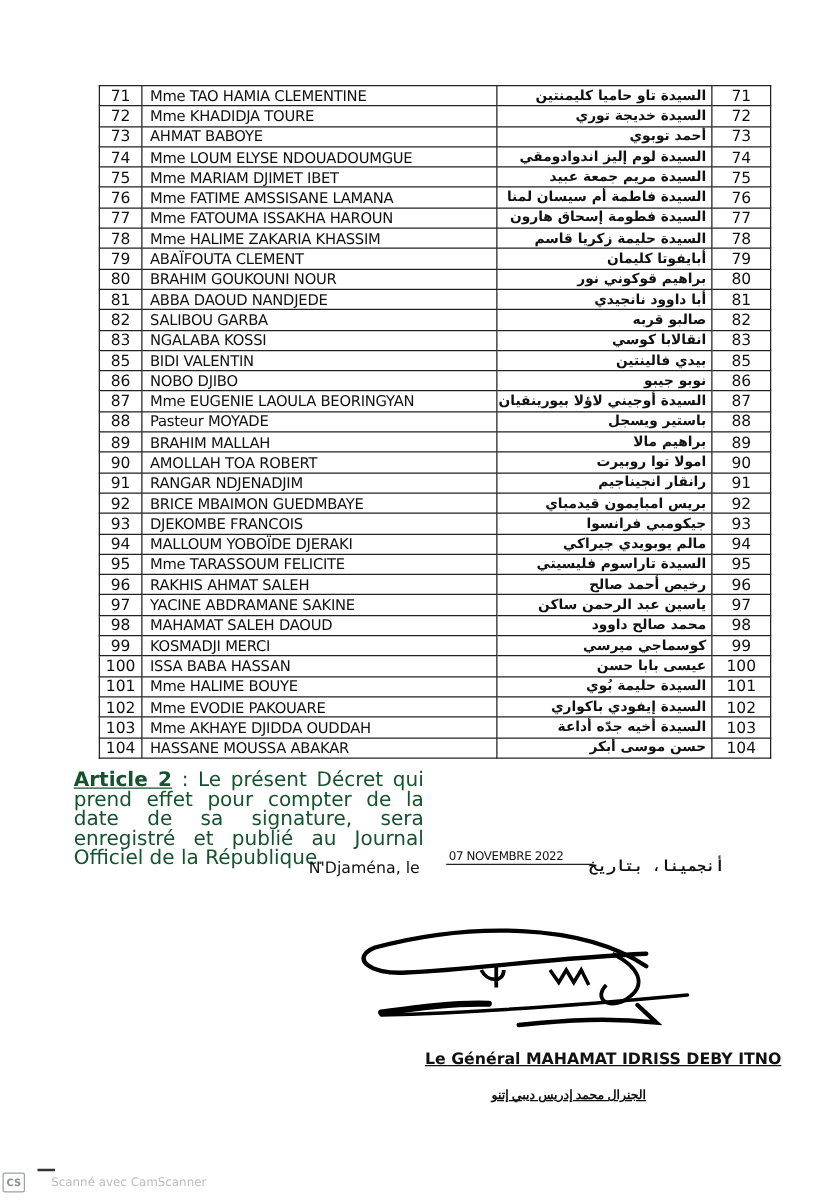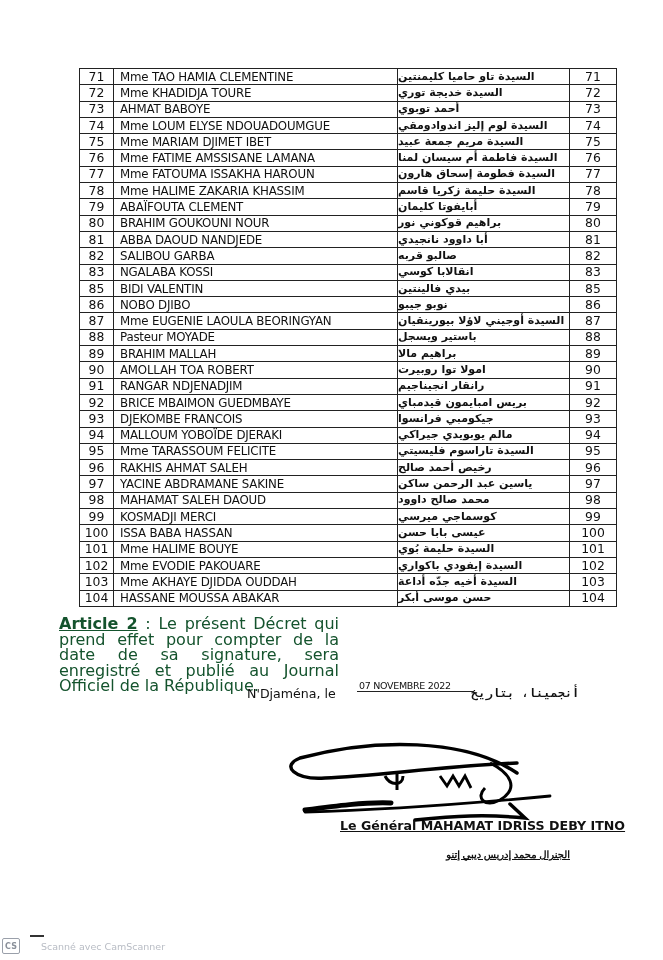--- a/index.html
+++ b/index.html
@@ -14,21 +14,21 @@
     position: absolute; left: 79px; top: 68px; width: 537px;
     border-collapse: collapse; table-layout: fixed;
   }
   .names-table td {
     border: 1.3px solid #222; height: 15.3px; padding: 0; line-height: 14px;
     font-size: 12.2px; overflow: hidden; white-space: nowrap;
   }
   .names-table td.num { text-align: center; font-size: 12.4px; }
   .names-table td.fr { padding-left: 6px; font-family: "DejaVu Sans", sans-serif; font-size: 11.8px; letter-spacing: -0.2px; }
   .names-table td.ar {
-    direction: rtl; text-align: left; padding-right: 4px;
+    direction: rtl; text-align: right; padding-right: 4px;
     font-family: "DejaVu Sans", sans-serif; font-size: 11px; font-weight: bold;
     border-left: 1.3px solid #222;
   }
 
   
   .article-fr {
     position: absolute; left: 59px; top: 616px; width: 280px;
     font-size: 16px; line-height: 15.5px; text-align: justify; color: #14532d;
   }
   .article-fr .art-label { font-weight: bold; text-decoration: underline; }
@@ -42,21 +42,21 @@
   .date-line { position: absolute; left: 247px; top: 686px; font-size: 12.6px; }
   .date-fr { position: absolute; left: 0; top: 0; white-space: nowrap; }
   .date-value {
     position: absolute; left: 110px; top: -6px; width: 115px; border-bottom: 1.2px solid #222;
     font-size: 9.5px; letter-spacing: -0.3px; white-space: nowrap; padding-left: 2px;
   }
   .date-ar { position: absolute; left: 224px; top: 0; direction: rtl; font-weight: bold; font-size: 12px; white-space: nowrap; font-family: Liberation Mono, monospace; }
 
   .signature { position: absolute; left: 285px; top: 728px; width: 280px; height: 100px; }
 
-  .signer { position: absolute; left: 340px; top: 818px; width: 270px; text-align: right; }
+  .signer { position: absolute; left: 340px; top: 839px; width: 270px; text-align: center; }
   .signer-fr { font-weight: bold; font-size: 12.6px; text-decoration: underline; white-space: nowrap; }
   .signer-ar { font-weight: bold; font-size: 10px; text-decoration: underline; direction: rtl; margin-top: 16px; padding-right: 40px; white-space: nowrap; font-family: Liberation Serif, serif; }
 
   .scan-mark { position: absolute; left: 30px; top: 935px; width: 14px; height: 2px; background: #333; }
   .camscanner { position: absolute; left: 2px; top: 938px; display: flex; align-items: center; gap: 21px; color: #b8bcc4; font-size: 9.5px; }
   .cs-logo {
     width: 16px; height: 14px; border: 1.2px solid #9aa0aa; border-radius: 2px; color: #8a909a;
     font-size: 8px; font-weight: bold; display: flex; align-items: center; justify-content: center;
   }
 </style>

